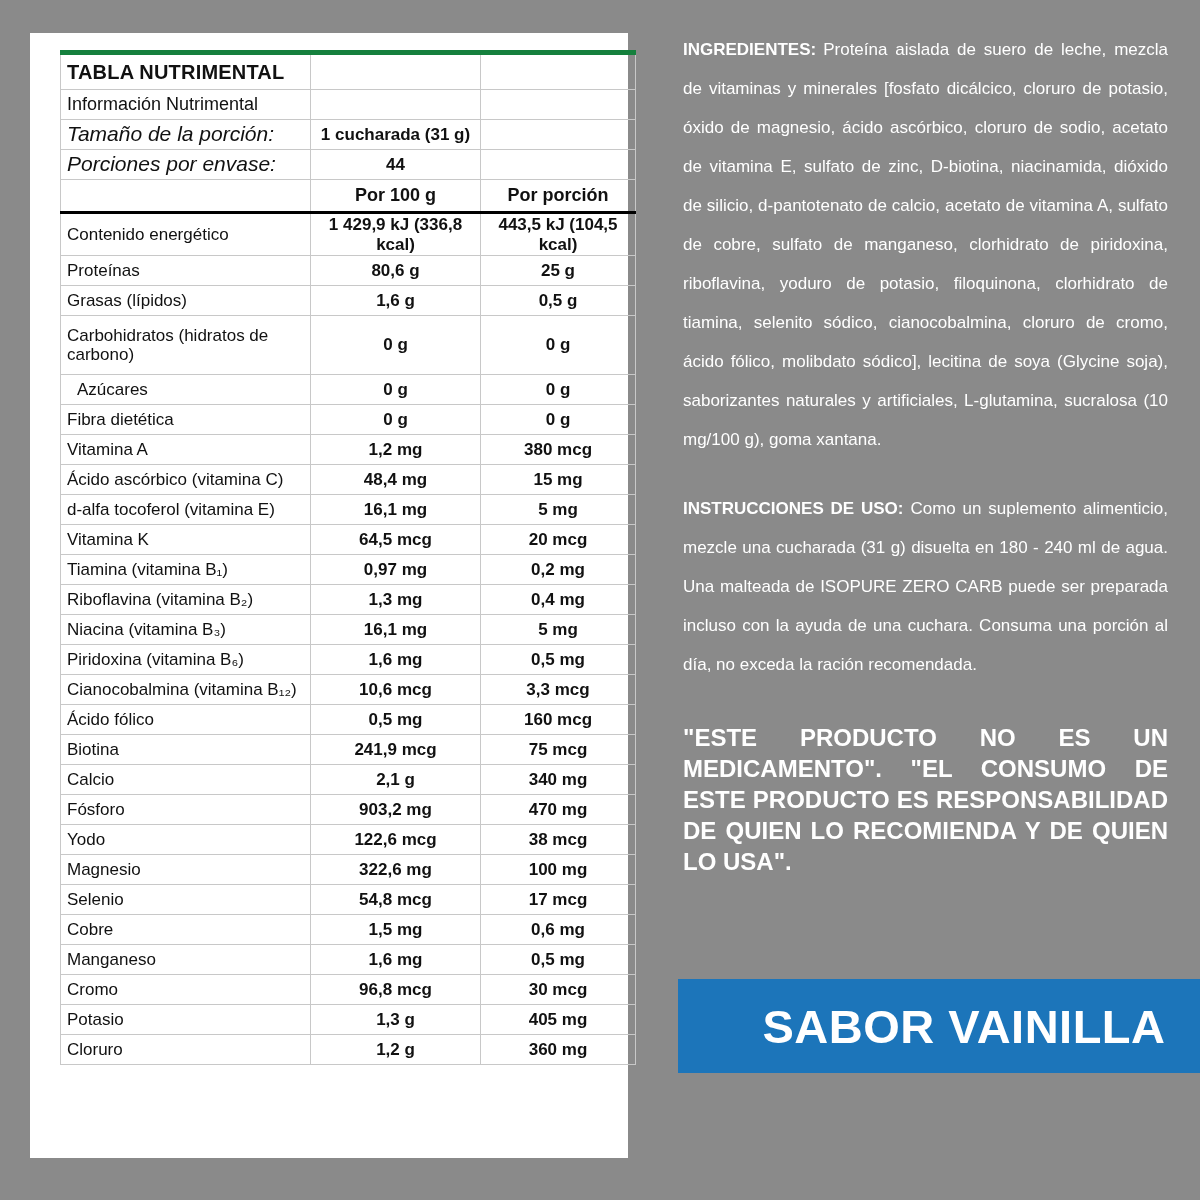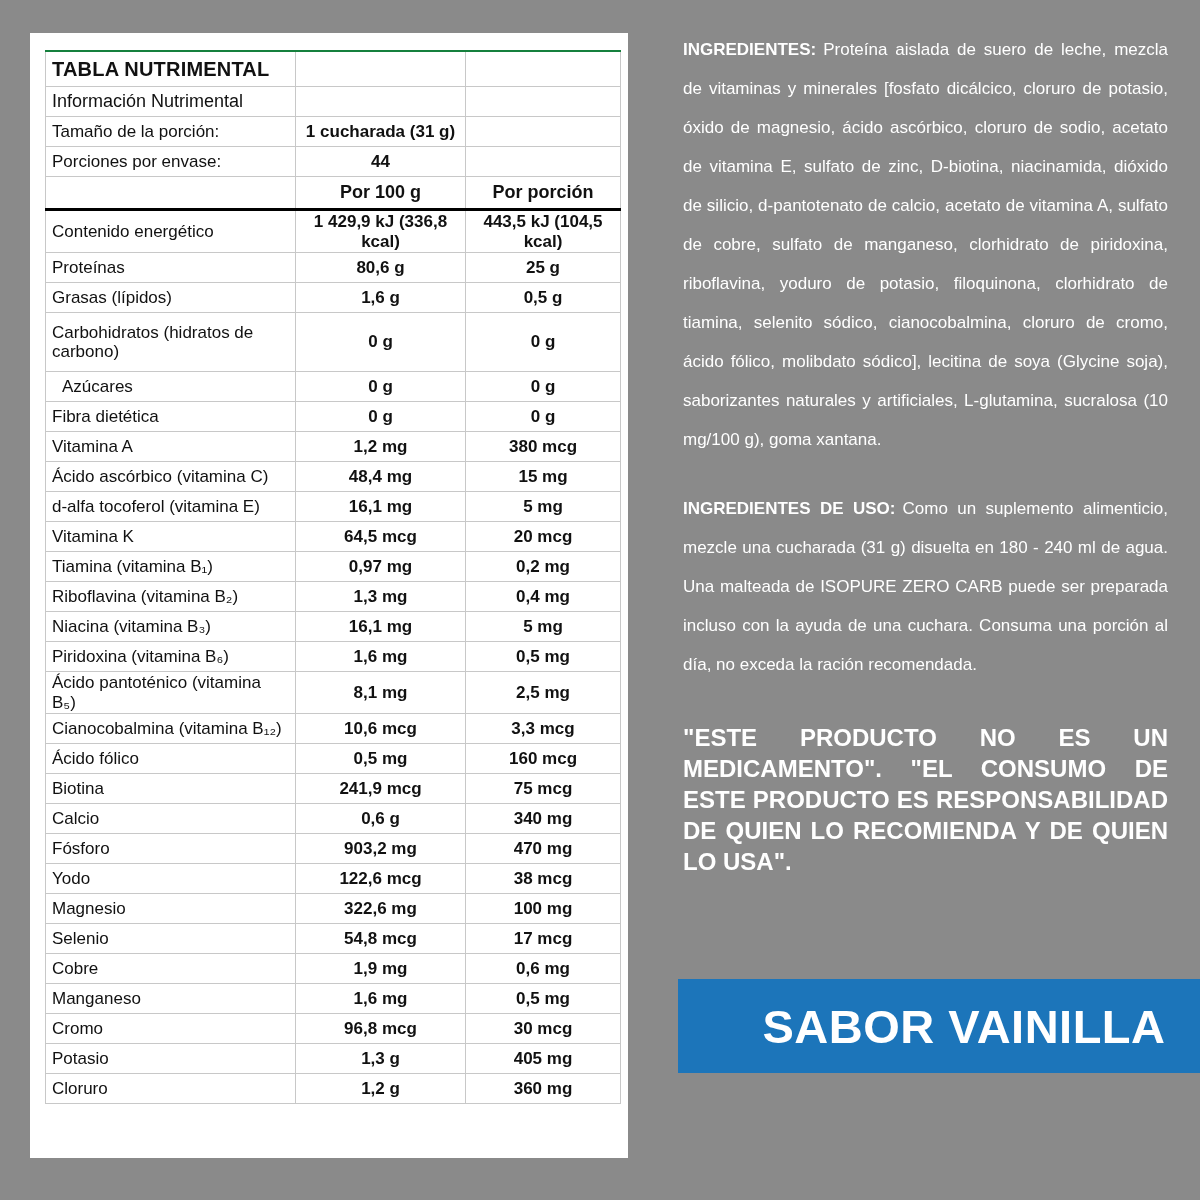--- a/index.html
+++ b/index.html
@@ -25,28 +25,28 @@
   table.nutri col.c-port{width:155px;}
   table.nutri td{
     border:1px solid #c8c8c8;
     font-size:17px;
     height:27px;
     padding:1px 6px;
     overflow:hidden;
     box-sizing:content-box;
     line-height:1.15;
   }
-  table.nutri{border-top:2px solid #15803d;}
+  table.nutri{border-top:5px solid #15803d;margin-left:15px;}
   table.nutri td.lbl{text-align:left;}
   table.nutri td.lbl.indent{padding-left:16px;}
   table.nutri td.val{text-align:center;font-weight:bold;}
   tr.title-row td{height:32px;}
   tr.title-row td.lbl{font-size:20px;font-weight:bold;letter-spacing:0.2px;}
   tr.subtitle-row td.lbl{font-size:18px;}
-  tr.meta-row td.lbl{font-size:17px;}
+  tr.meta-row td.lbl{font-size:21px;font-style:italic;}
   tr.colhead-row td{border-bottom:3px solid #000;height:29px;}
   tr.colhead-row td.val{font-size:18px;}
   tr.tall td{height:56px;}
   
   .right-col{
     position:absolute;left:683px;top:30px;width:485px;
     color:#ffffff;
   }
   .right-col p{
     margin:0;
@@ -173,42 +173,37 @@
     <td class="lbl">Niacina (vitamina B₃)</td>
     <td class="val">16,1 mg</td>
     <td class="val">5 mg</td>
   </tr>
         <tr>
     <td class="lbl">Piridoxina (vitamina B₆)</td>
     <td class="val">1,6 mg</td>
     <td class="val">0,5 mg</td>
   </tr>
         <tr>
-    <td class="lbl">Ácido pantoténico (vitamina B₅)</td>
-    <td class="val">8,1 mg</td>
-    <td class="val">2,5 mg</td>
-  </tr>
-        <tr>
     <td class="lbl">Cianocobalmina (vitamina B₁₂)</td>
     <td class="val">10,6 mcg</td>
     <td class="val">3,3 mcg</td>
   </tr>
         <tr>
     <td class="lbl">Ácido fólico</td>
     <td class="val">0,5 mg</td>
     <td class="val">160 mcg</td>
   </tr>
         <tr>
     <td class="lbl">Biotina</td>
     <td class="val">241,9 mcg</td>
     <td class="val">75 mcg</td>
   </tr>
         <tr>
     <td class="lbl">Calcio</td>
-    <td class="val">0,6 g</td>
+    <td class="val">2,1 g</td>
     <td class="val">340 mg</td>
   </tr>
         <tr>
     <td class="lbl">Fósforo</td>
     <td class="val">903,2 mg</td>
     <td class="val">470 mg</td>
   </tr>
         <tr>
     <td class="lbl">Yodo</td>
     <td class="val">122,6 mcg</td>
@@ -219,21 +214,21 @@
     <td class="val">322,6 mg</td>
     <td class="val">100 mg</td>
   </tr>
         <tr>
     <td class="lbl">Selenio</td>
     <td class="val">54,8 mcg</td>
     <td class="val">17 mcg</td>
   </tr>
         <tr>
     <td class="lbl">Cobre</td>
-    <td class="val">1,9 mg</td>
+    <td class="val">1,5 mg</td>
     <td class="val">0,6 mg</td>
   </tr>
         <tr>
     <td class="lbl">Manganeso</td>
     <td class="val">1,6 mg</td>
     <td class="val">0,5 mg</td>
   </tr>
         <tr>
     <td class="lbl">Cromo</td>
     <td class="val">96,8 mcg</td>
@@ -251,20 +246,20 @@
   </tr>
       </tbody>
   </table>
 </div>
 
 <div class="right-col">
   <p class="para-ingredients">
     <span class="lead">INGREDIENTES:</span><span>Proteína aislada de suero de leche, mezcla de vitaminas y minerales [fosfato dicálcico, cloruro de potasio, óxido de magnesio, ácido ascórbico, cloruro de sodio, acetato de vitamina E, sulfato de zinc, D-biotina, niacinamida, dióxido de silicio, d-pantotenato de calcio, acetato de vitamina A, sulfato de cobre, sulfato de manganeso, clorhidrato de piridoxina, riboflavina, yoduro de potasio, filoquinona, clorhidrato de tiamina, selenito sódico, cianocobalmina, cloruro de cromo, ácido fólico, molibdato sódico], lecitina de soya (Glycine soja), saborizantes naturales y artificiales, L-glutamina, sucralosa (10 mg/100 g), goma xantana.</span>
   </p>
   <p class="para-instructions">
-    <span class="lead">INGREDIENTES DE USO:</span><span>Como un suplemento alimenticio, mezcle una cucharada (31 g) disuelta en 180 - 240 ml de agua. Una malteada de ISOPURE ZERO CARB puede ser preparada incluso con la ayuda de una cuchara. Consuma una porción al día, no exceda la ración recomendada.</span>
+    <span class="lead">INSTRUCCIONES DE USO:</span><span>Como un suplemento alimenticio, mezcle una cucharada (31 g) disuelta en 180 - 240 ml de agua. Una malteada de ISOPURE ZERO CARB puede ser preparada incluso con la ayuda de una cuchara. Consuma una porción al día, no exceda la ración recomendada.</span>
   </p>
   <p class="para-disclaimer">"ESTE PRODUCTO NO ES UN MEDICAMENTO". "EL CONSUMO DE ESTE PRODUCTO ES RESPONSABILIDAD DE QUIEN LO RECOMIENDA Y DE QUIEN LO USA".</p>
 </div>
 
 <div class="flavor-banner" style="background: rgb(28, 117, 186);">
   <span>SABOR VAINILLA</span>
 </div>
 
 </body></html>

